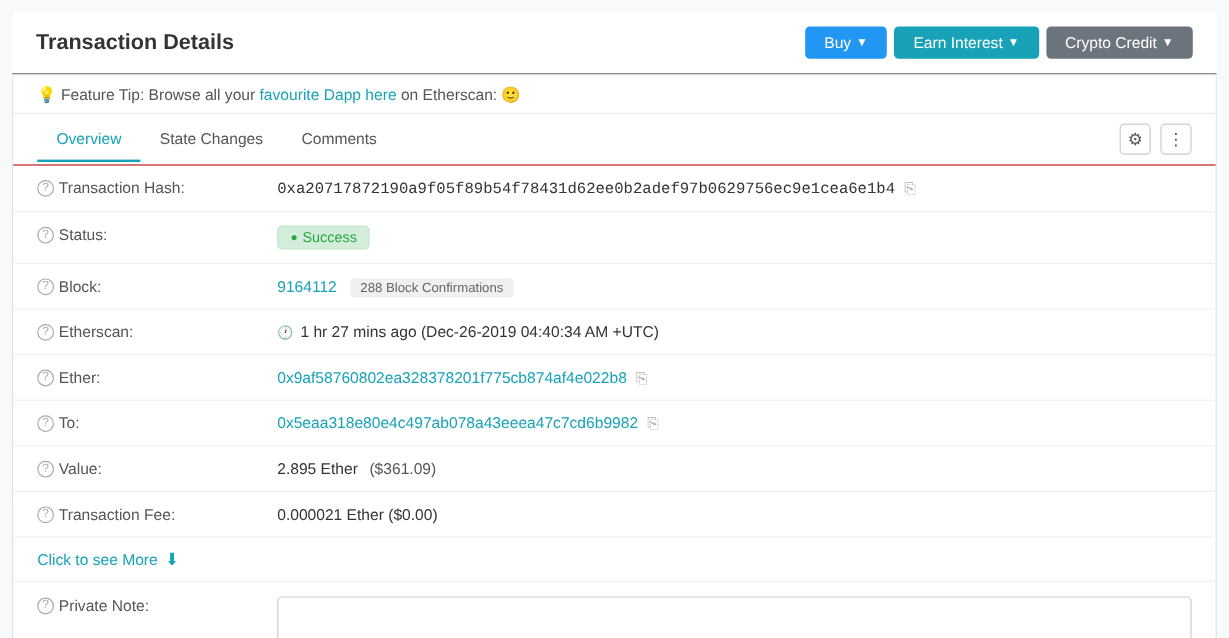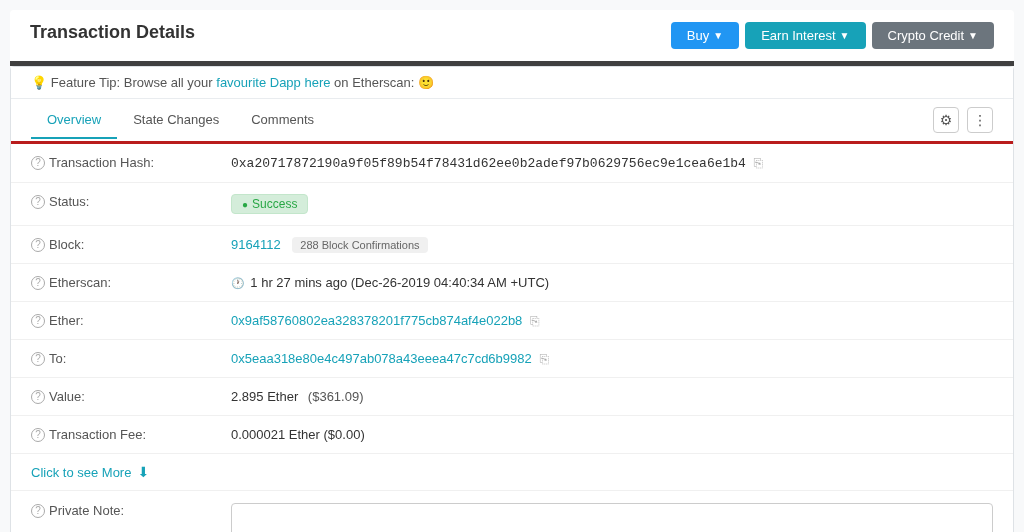--- a/index.html
+++ b/index.html
@@ -1,39 +1,39 @@
 <!DOCTYPE html>
 <html><head>
   <meta charset="utf-8">
   <style>
     * { box-sizing: border-box; margin: 0; padding: 0; }
     body { font-family: Arial, sans-serif; font-size: 13px; background: #f8f9fa; color: #333; }
 
     .top-bar {
-      display: flex; justify-content: space-between;
-      padding: 12px 20px; background: #fff; border-bottom: 5px solid #404040;
+      display: flex; align-items: center; justify-content: space-between;
+      padding: 12px 20px; background: #fff; border-bottom: 1px solid #404040;
     }
     .page-title { font-size: 18px; font-weight: bold; color: #333; }
     .top-buttons { display: flex; gap: 6px; }
     .top-btn {
       background: #2196f3; color: #fff; border: none; border-radius: 4px;
       padding: 6px 16px; cursor: pointer; font-size: 13px; display: flex; align-items: center; gap: 4px;
     }
     .top-btn.earn { background: #17a2b8; }
     .top-btn.crypto { background: #6c757d; }
     .top-btn .arrow { font-size: 10px; }
 
     .feature-tip {
       background: #fff; padding: 8px 20px; font-size: 13px; color: #555;
       border-bottom: 1px solid #e9ecef;
     }
     .feature-tip a { color: #17a2b8; text-decoration: none; }
 
     .tabs-bar {
-      background: #fff; border-bottom: 3px solid #b91c1c;
+      background: #fff; border-bottom: 1px solid #b91c1c;
       padding: 0 20px; display: flex; align-items: center; justify-content: space-between;
     }
     .tabs { display: flex; gap: 0; }
     .tab {
       padding: 10px 16px; cursor: pointer; font-size: 13px; color: #555;
       border-bottom: 2px solid transparent; text-decoration: none;
     }
     .tab.active { color: #17a2b8; border-bottom: 2px solid #17a2b8; }
     .tab-icons { display: flex; gap: 8px; align-items: center; padding: 8px 0; }
     .tab-icon-btn {

